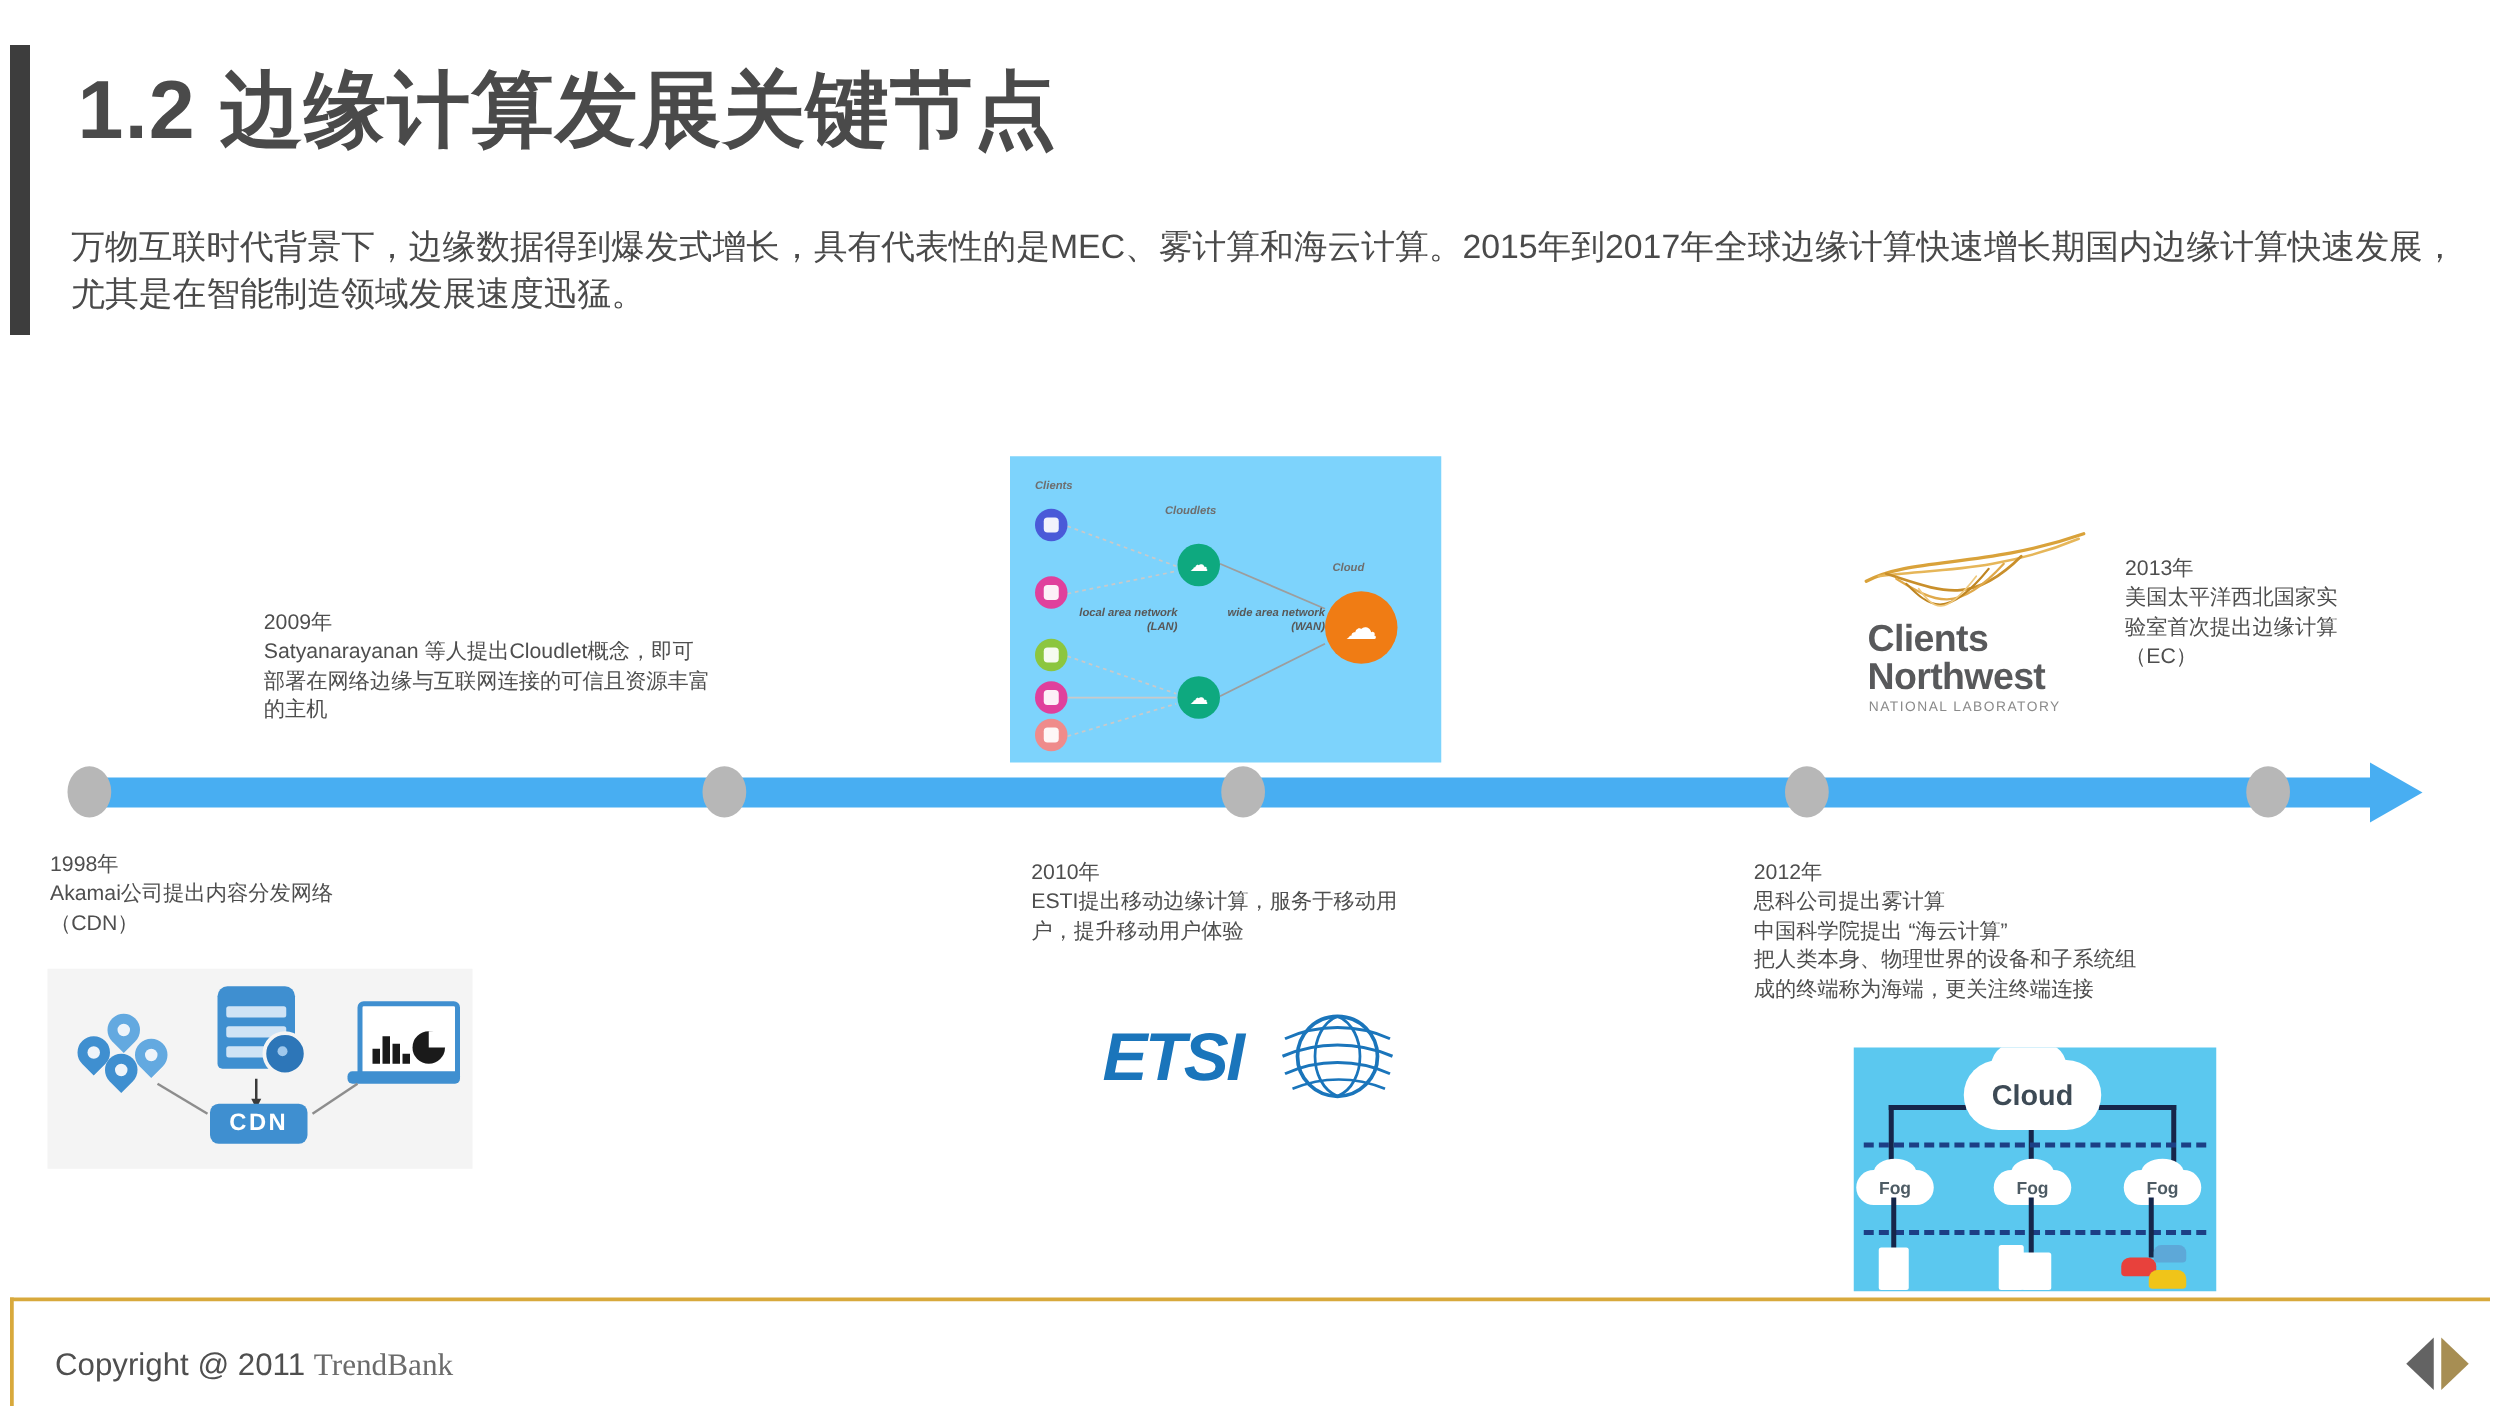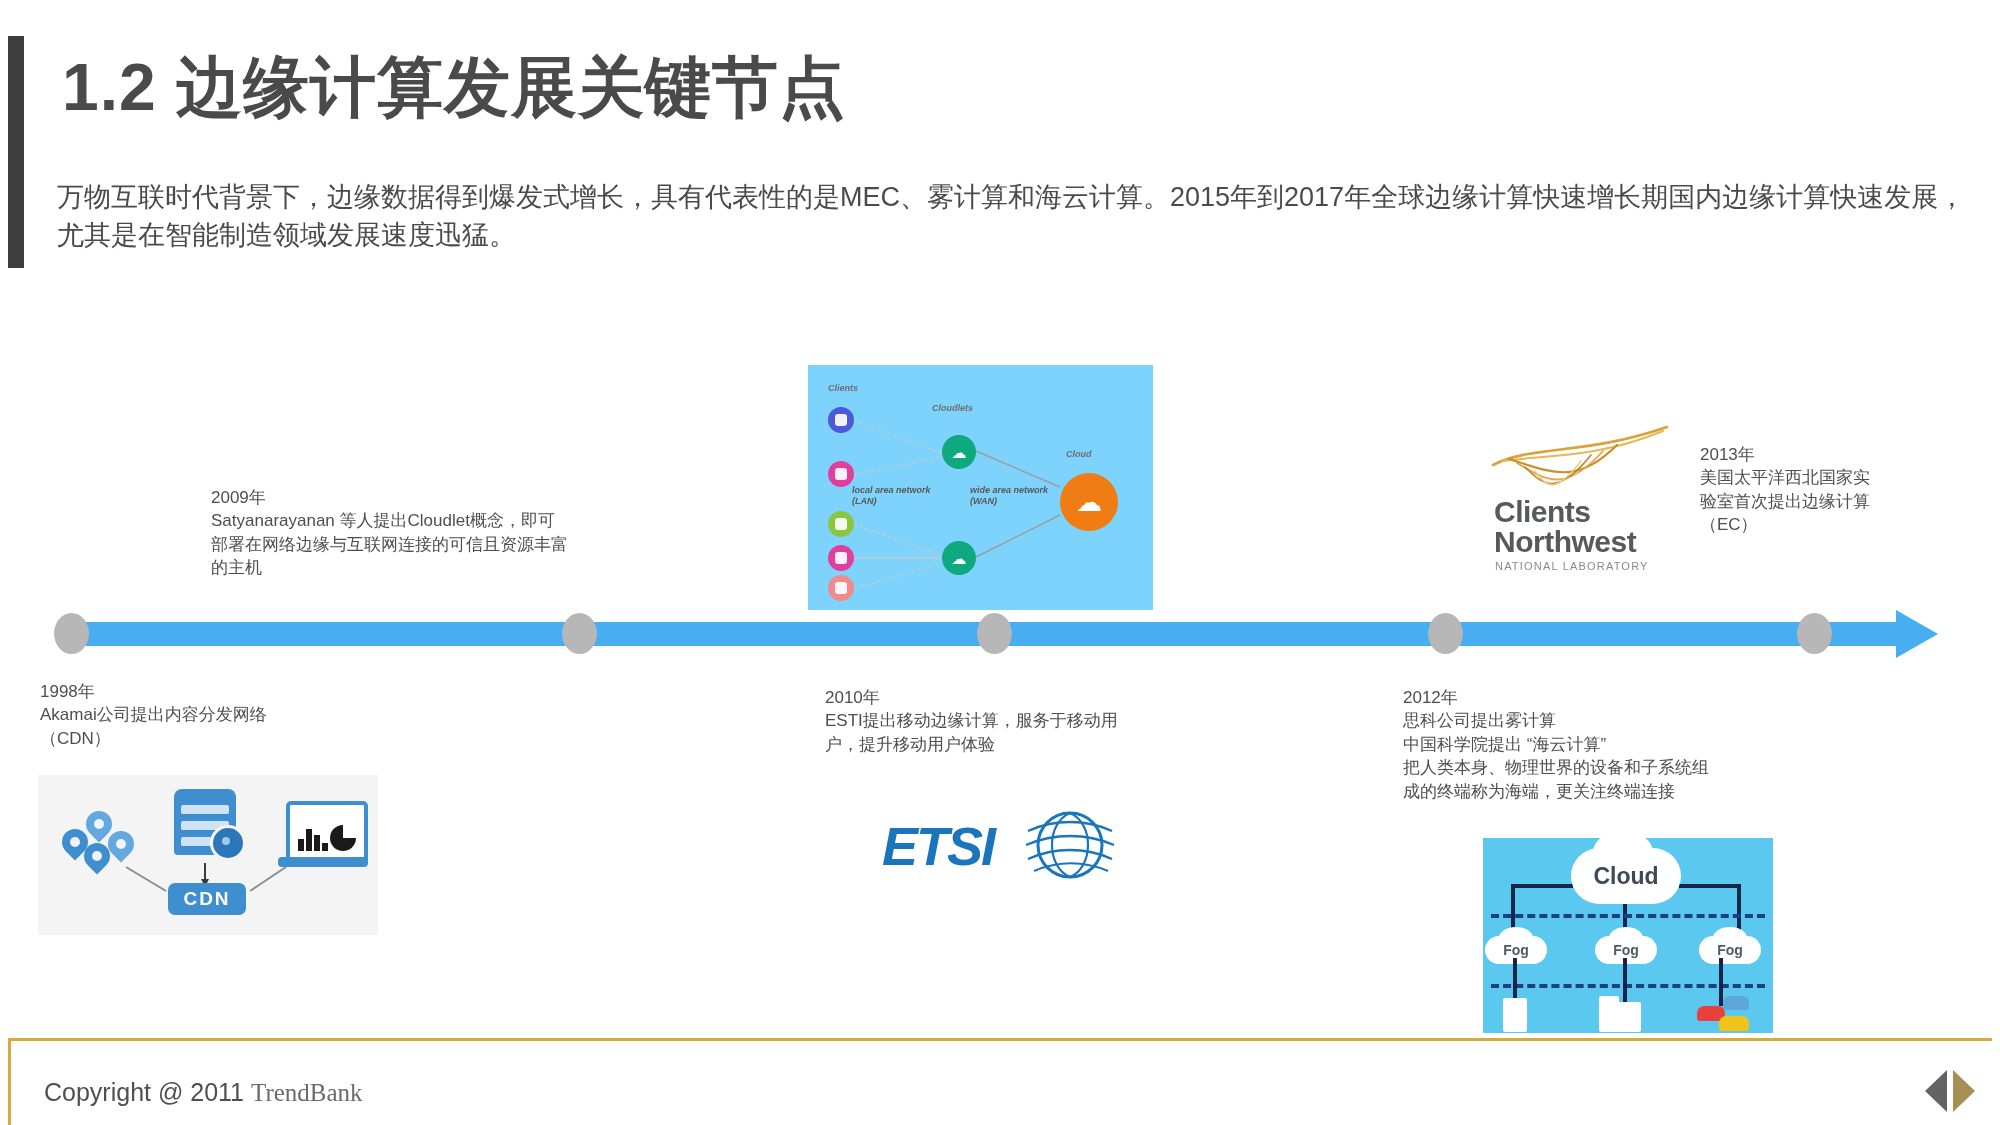--- a/index.html
+++ b/index.html
@@ -243,21 +243,21 @@
     font-size: 9px;
     font-weight: bold;
     color: #6e6e6e;
     white-space: nowrap;
   }
   #fig-cloudlet .cl-sub {
     position: absolute;
     font-size: 9px;
     font-weight: bold;
     color: #585858;
-    text-align: left;
+    text-align: right;
     line-height: 1.25;
     white-space: pre-line;
   }
   .node {
     position: absolute;
     border-radius: 50%;
     display: flex;
     align-items: center;
     justify-content: center;
   }

